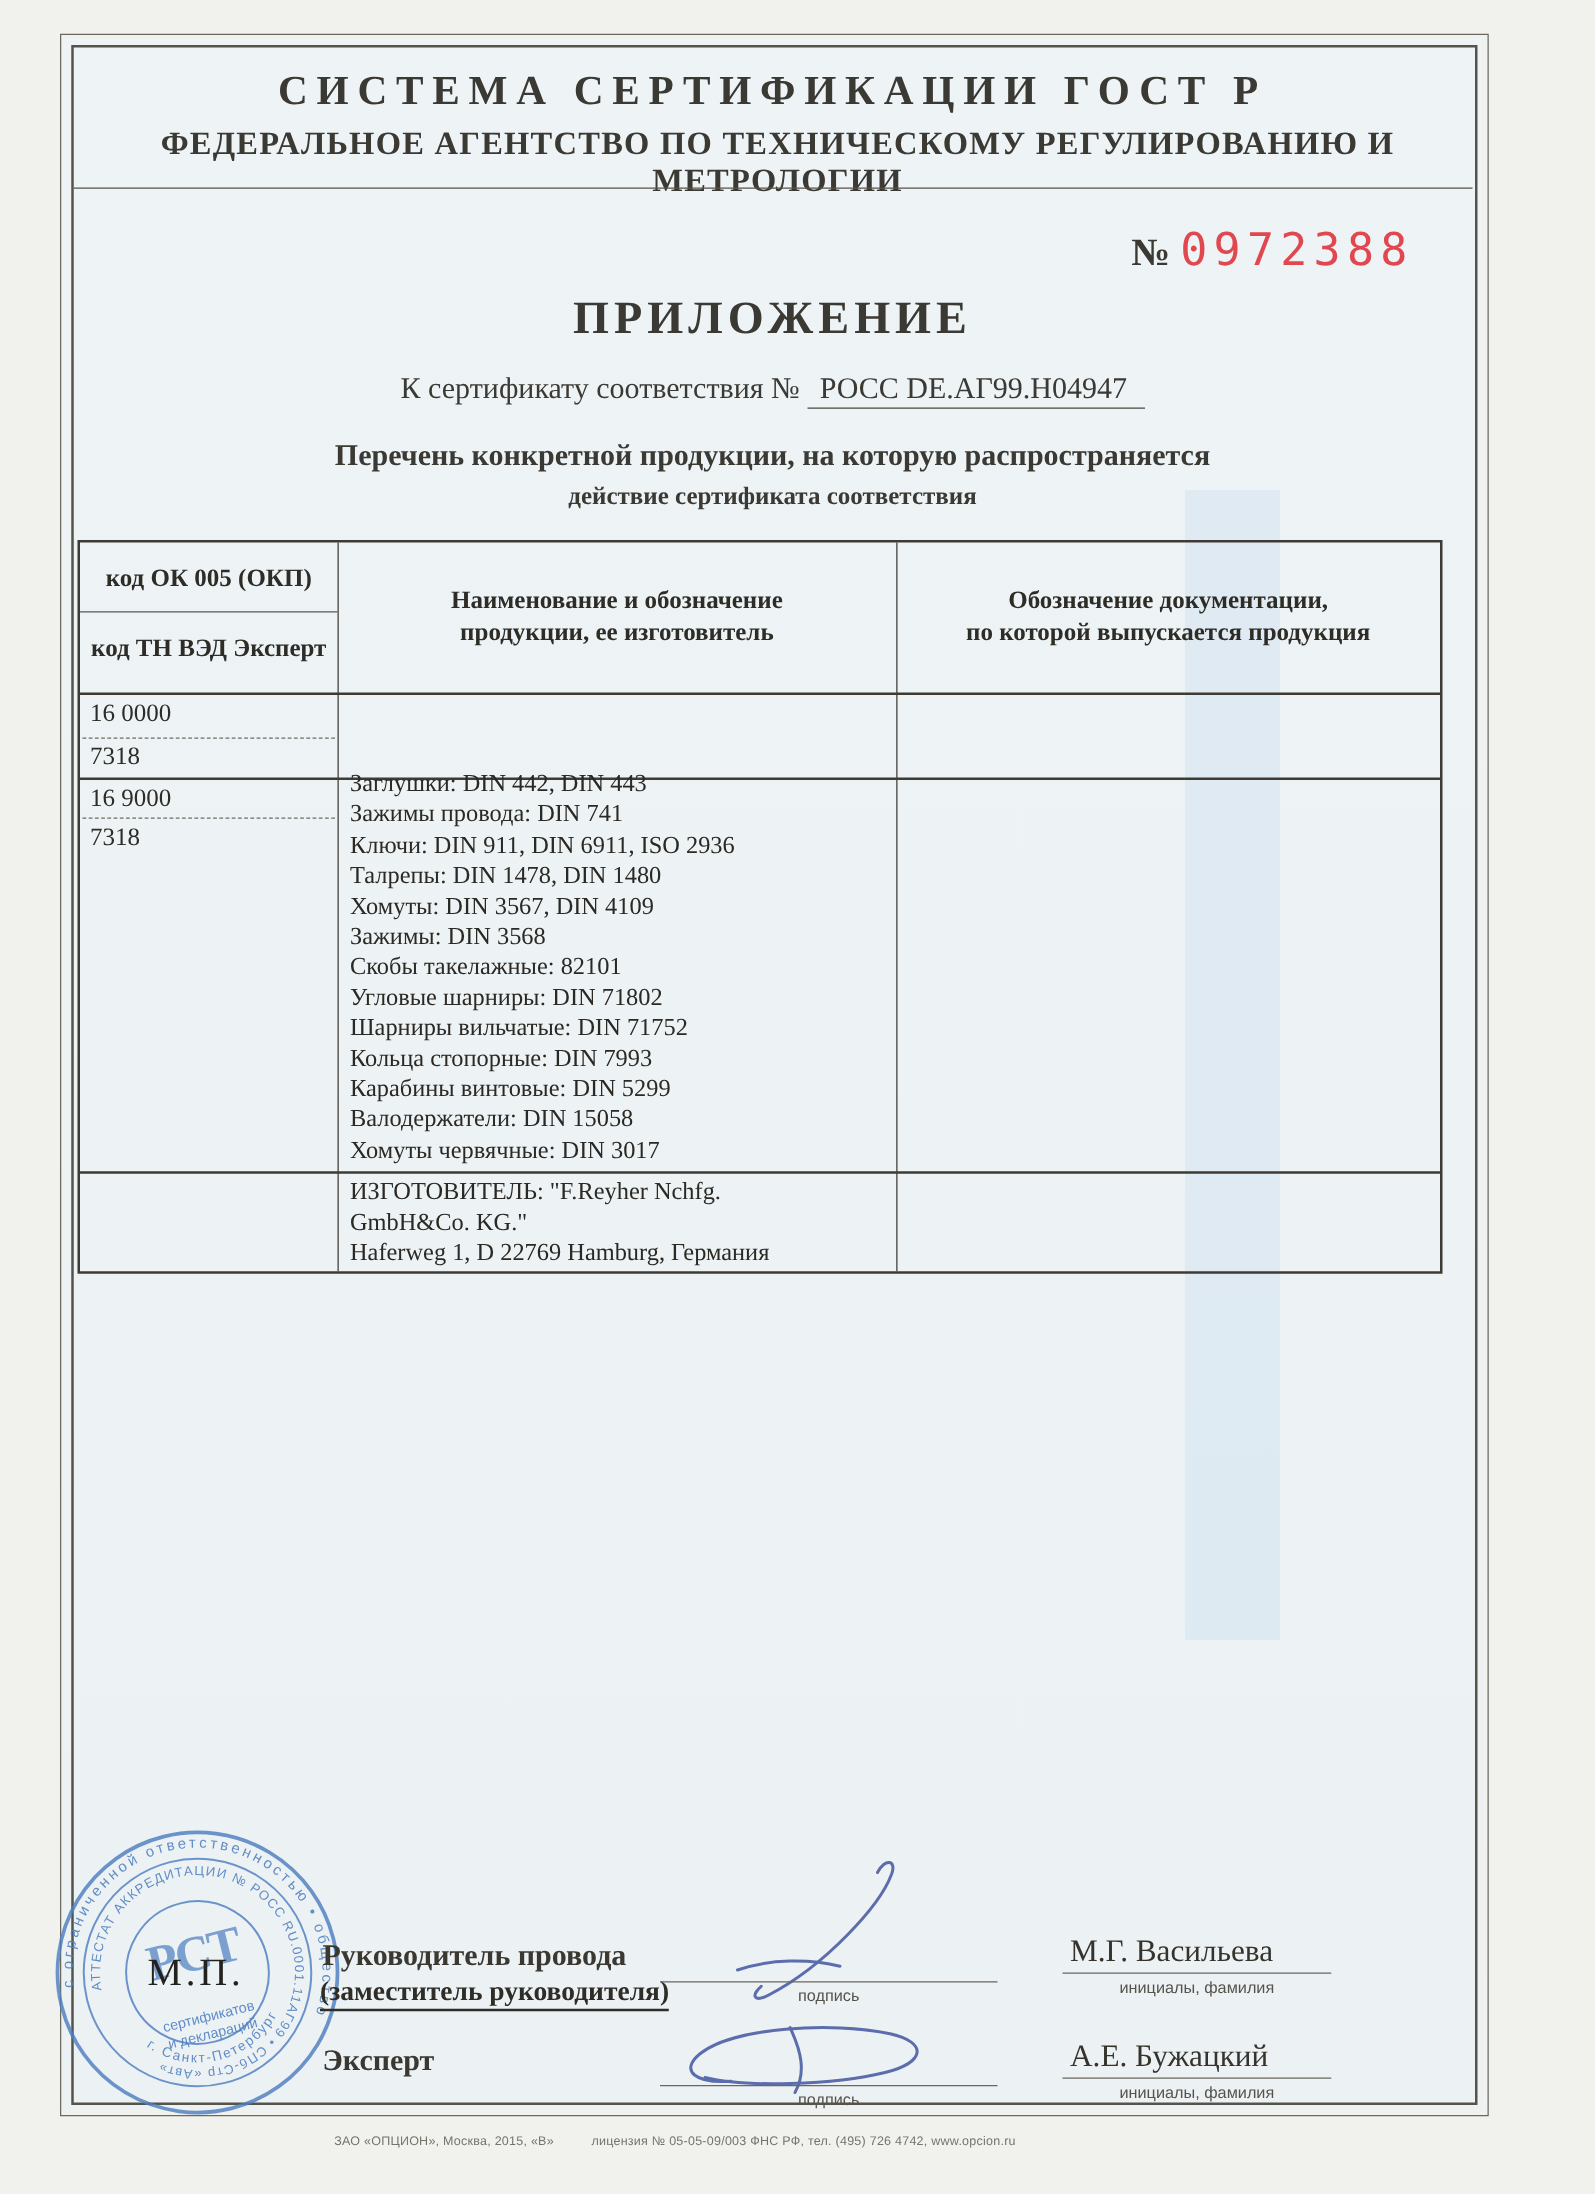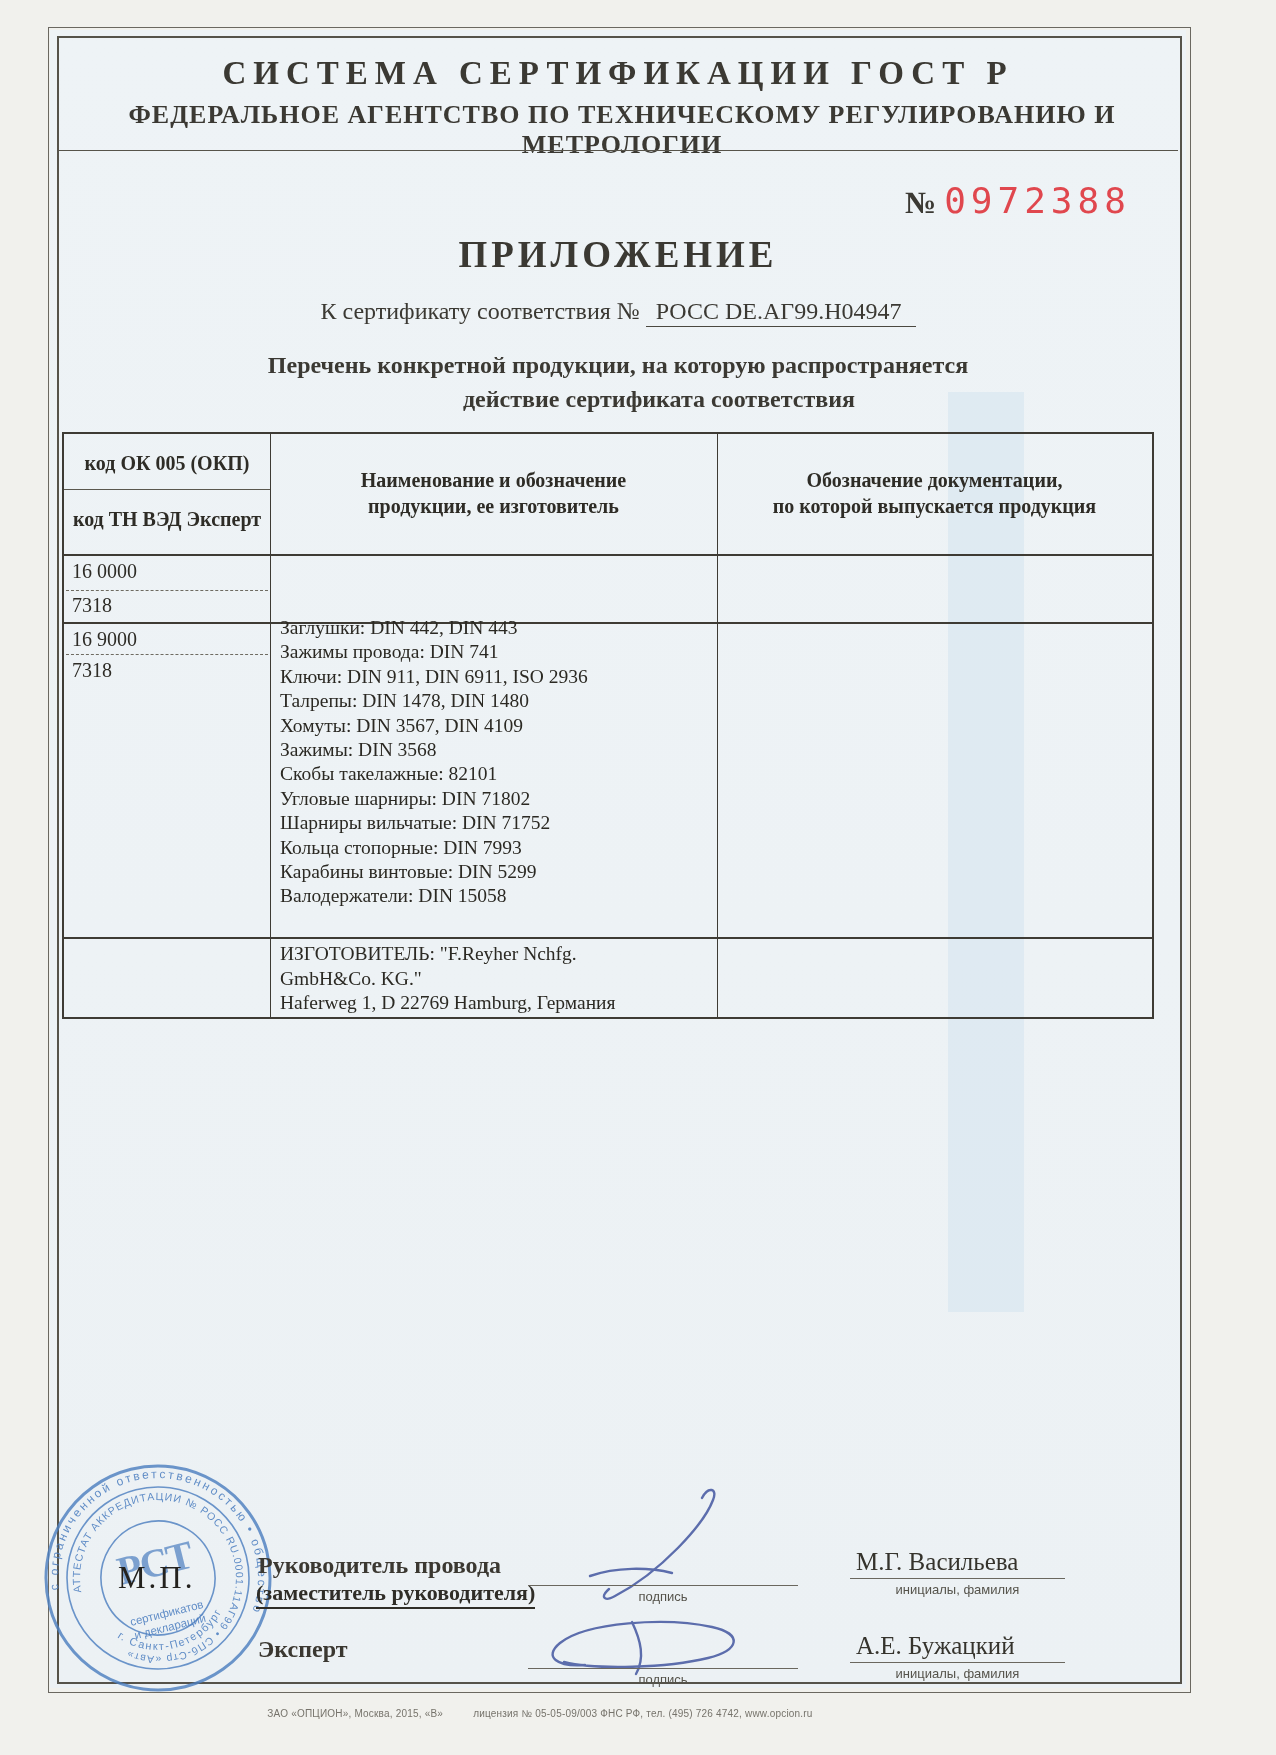--- a/index.html
+++ b/index.html
@@ -37,21 +37,21 @@
     font-size:36px;letter-spacing:5px;color:#e0474e;margin-left:8px;
   }
 
   .doc-title{
     left:60px;top:233px;width:1116px;text-align:center;
     font-size:37px;font-weight:bold;letter-spacing:4px;color:#3b3933;
   }
   .cert-line{left:60px;top:298px;width:1116px;text-align:center;font-size:24px;color:#3b3933;}
   .cert-num{border-bottom:1.6px solid #4a4840;padding:0 14px 2px 10px;margin-left:6px;}
   .scope1{left:60px;top:352px;width:1116px;text-align:center;font-size:24px;font-weight:bold;color:#3b3933;}
-  .scope2{left:60px;top:386px;width:1116px;text-align:center;font-size:24px;font-weight:bold;color:#3b3933;padding-left:41px;}
+  .scope2{left:60px;top:386px;width:1116px;text-align:center;font-size:20px;font-weight:bold;color:#3b3933;}
 
   
   .tbl{left:62px;top:432px;width:1088px;height:583px;border:2px solid #3e3b34;}
   .tbl .vline{position:absolute;top:0;bottom:0;width:0;border-left:1.6px solid #3e3b34;}
   .tbl .hline{position:absolute;left:0;right:0;height:0;border-top:2px solid #3e3b34;}
   .tbl .hline-thin{position:absolute;height:0;border-top:1.2px solid #5a574e;}
   .tbl .dashed{position:absolute;height:0;border-top:1.4px dashed #6e6b61;}
   .tbl .cell-text{position:absolute;font-size:20px;color:#2e2c26;}
   .th{font-weight:600;text-align:center;line-height:26px;color:#33312a;}
   .codes{left:8px;width:190px;font-size:20px;}
@@ -147,20 +147,21 @@
     <div>Ключи: DIN 911, DIN 6911, ISO 2936</div>
     <div>Талрепы: DIN 1478, DIN 1480</div>
     <div>Хомуты: DIN 3567, DIN 4109</div>
     <div>Зажимы: DIN 3568</div>
     <div>Скобы такелажные: 82101</div>
     <div>Угловые шарниры: DIN 71802</div>
     <div>Шарниры вильчатые: DIN 71752</div>
     <div>Кольца стопорные: DIN 7993</div>
     <div>Карабины винтовые: DIN 5299</div>
     <div>Валодержатели: DIN 15058</div>
+    <div>Хомуты червячные: DIN 3017</div>
   </div>
 
   <div class="mfr-list">
     <div>ИЗГОТОВИТЕЛЬ: "F.Reyher Nchfg.</div>
     <div>GmbH&amp;Co. KG."</div>
     <div>Haferweg 1, D 22769 Hamburg, Германия</div>
   </div>
 </div>
 
 <svg class="abs stamp-svg" viewBox="0 0 260 260">

